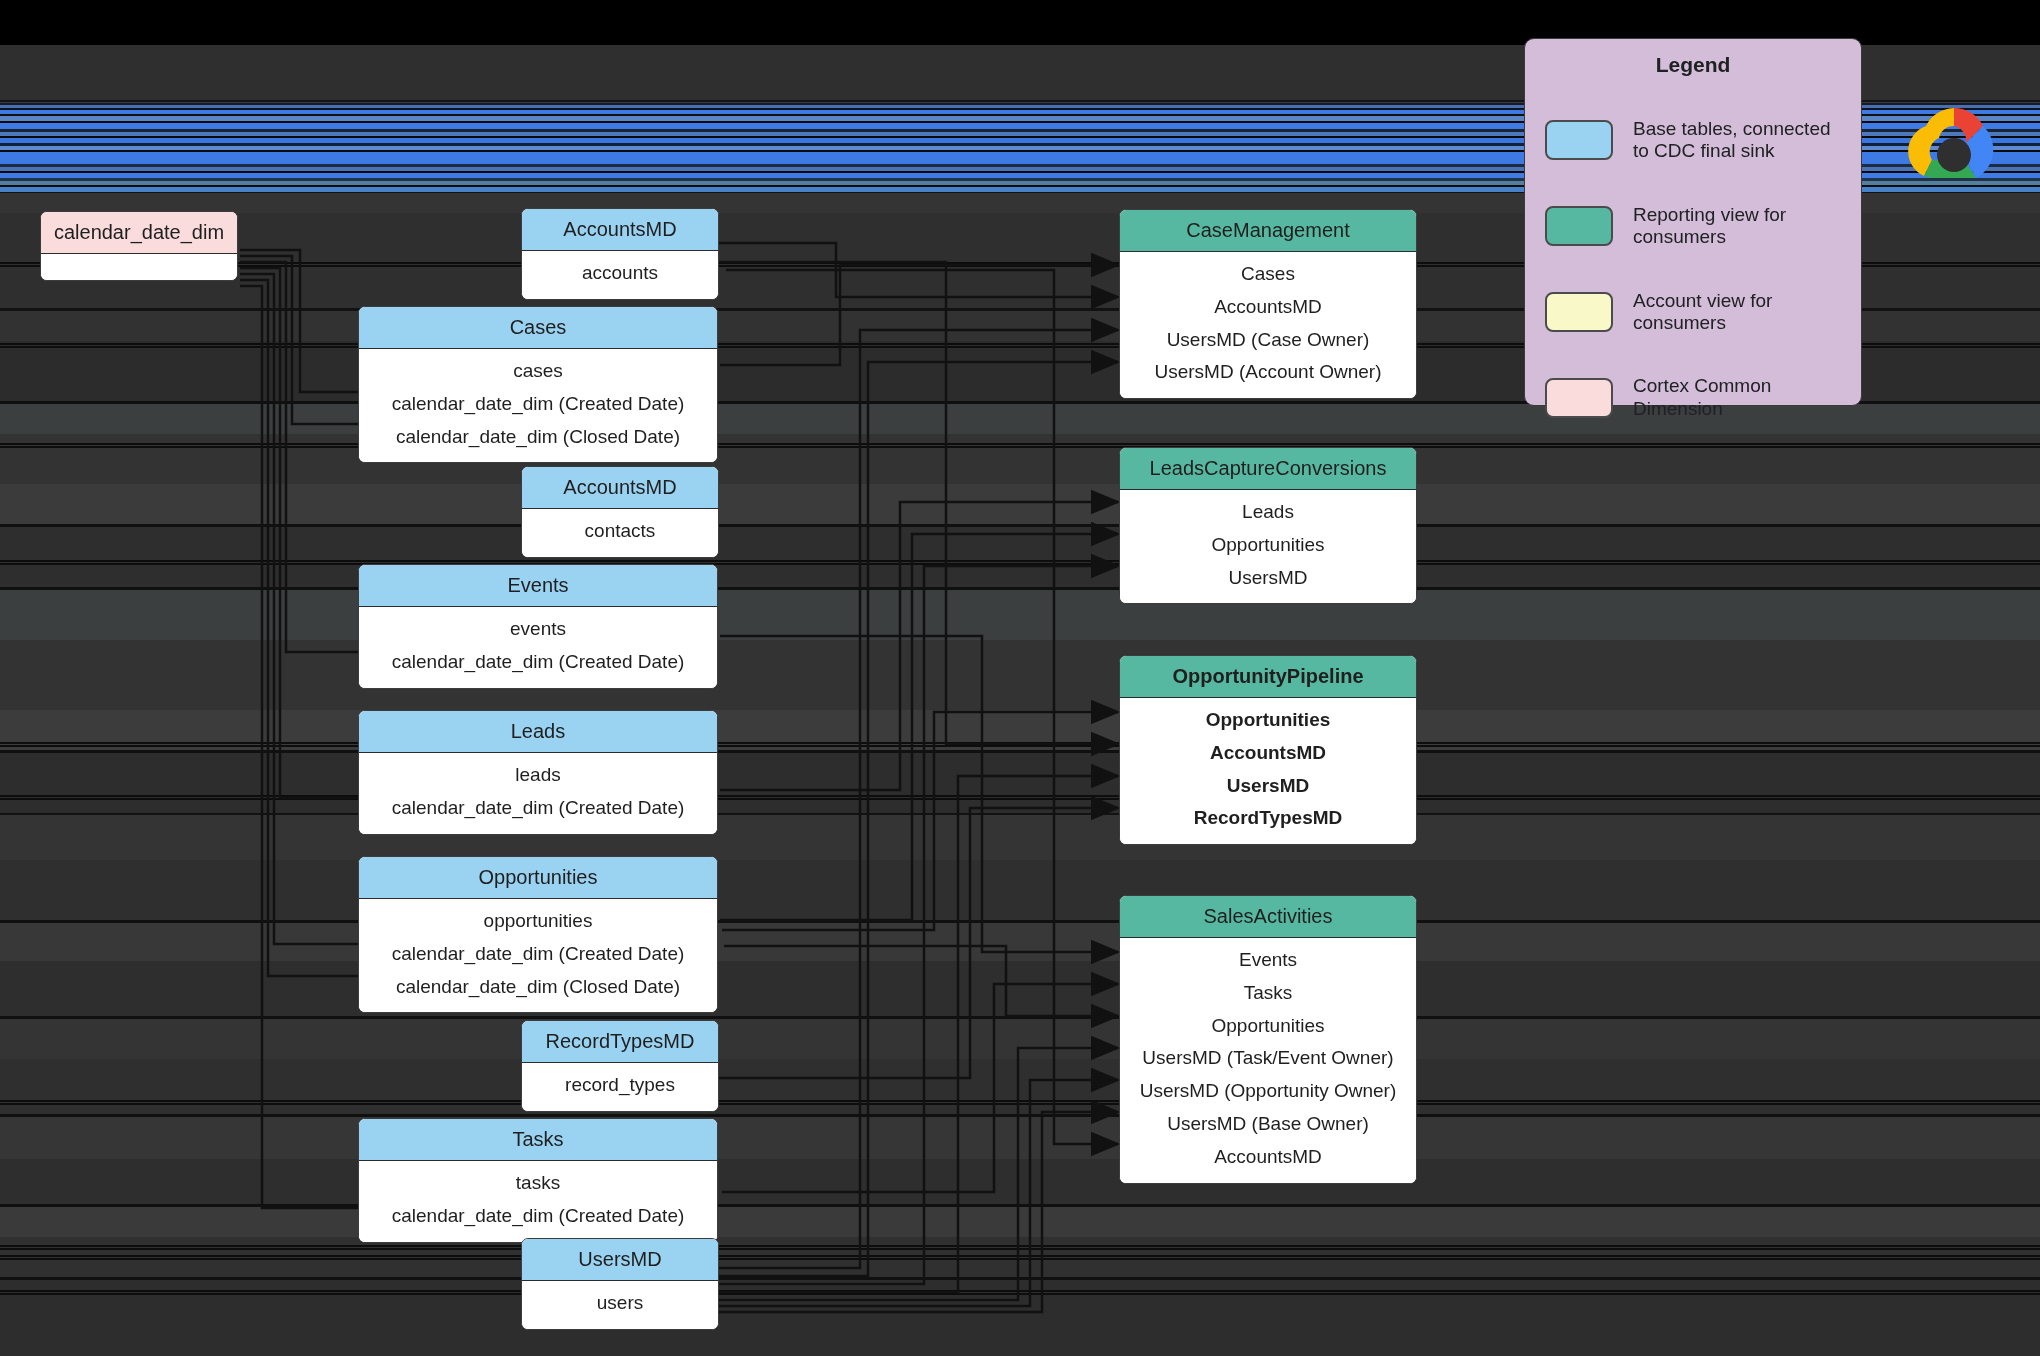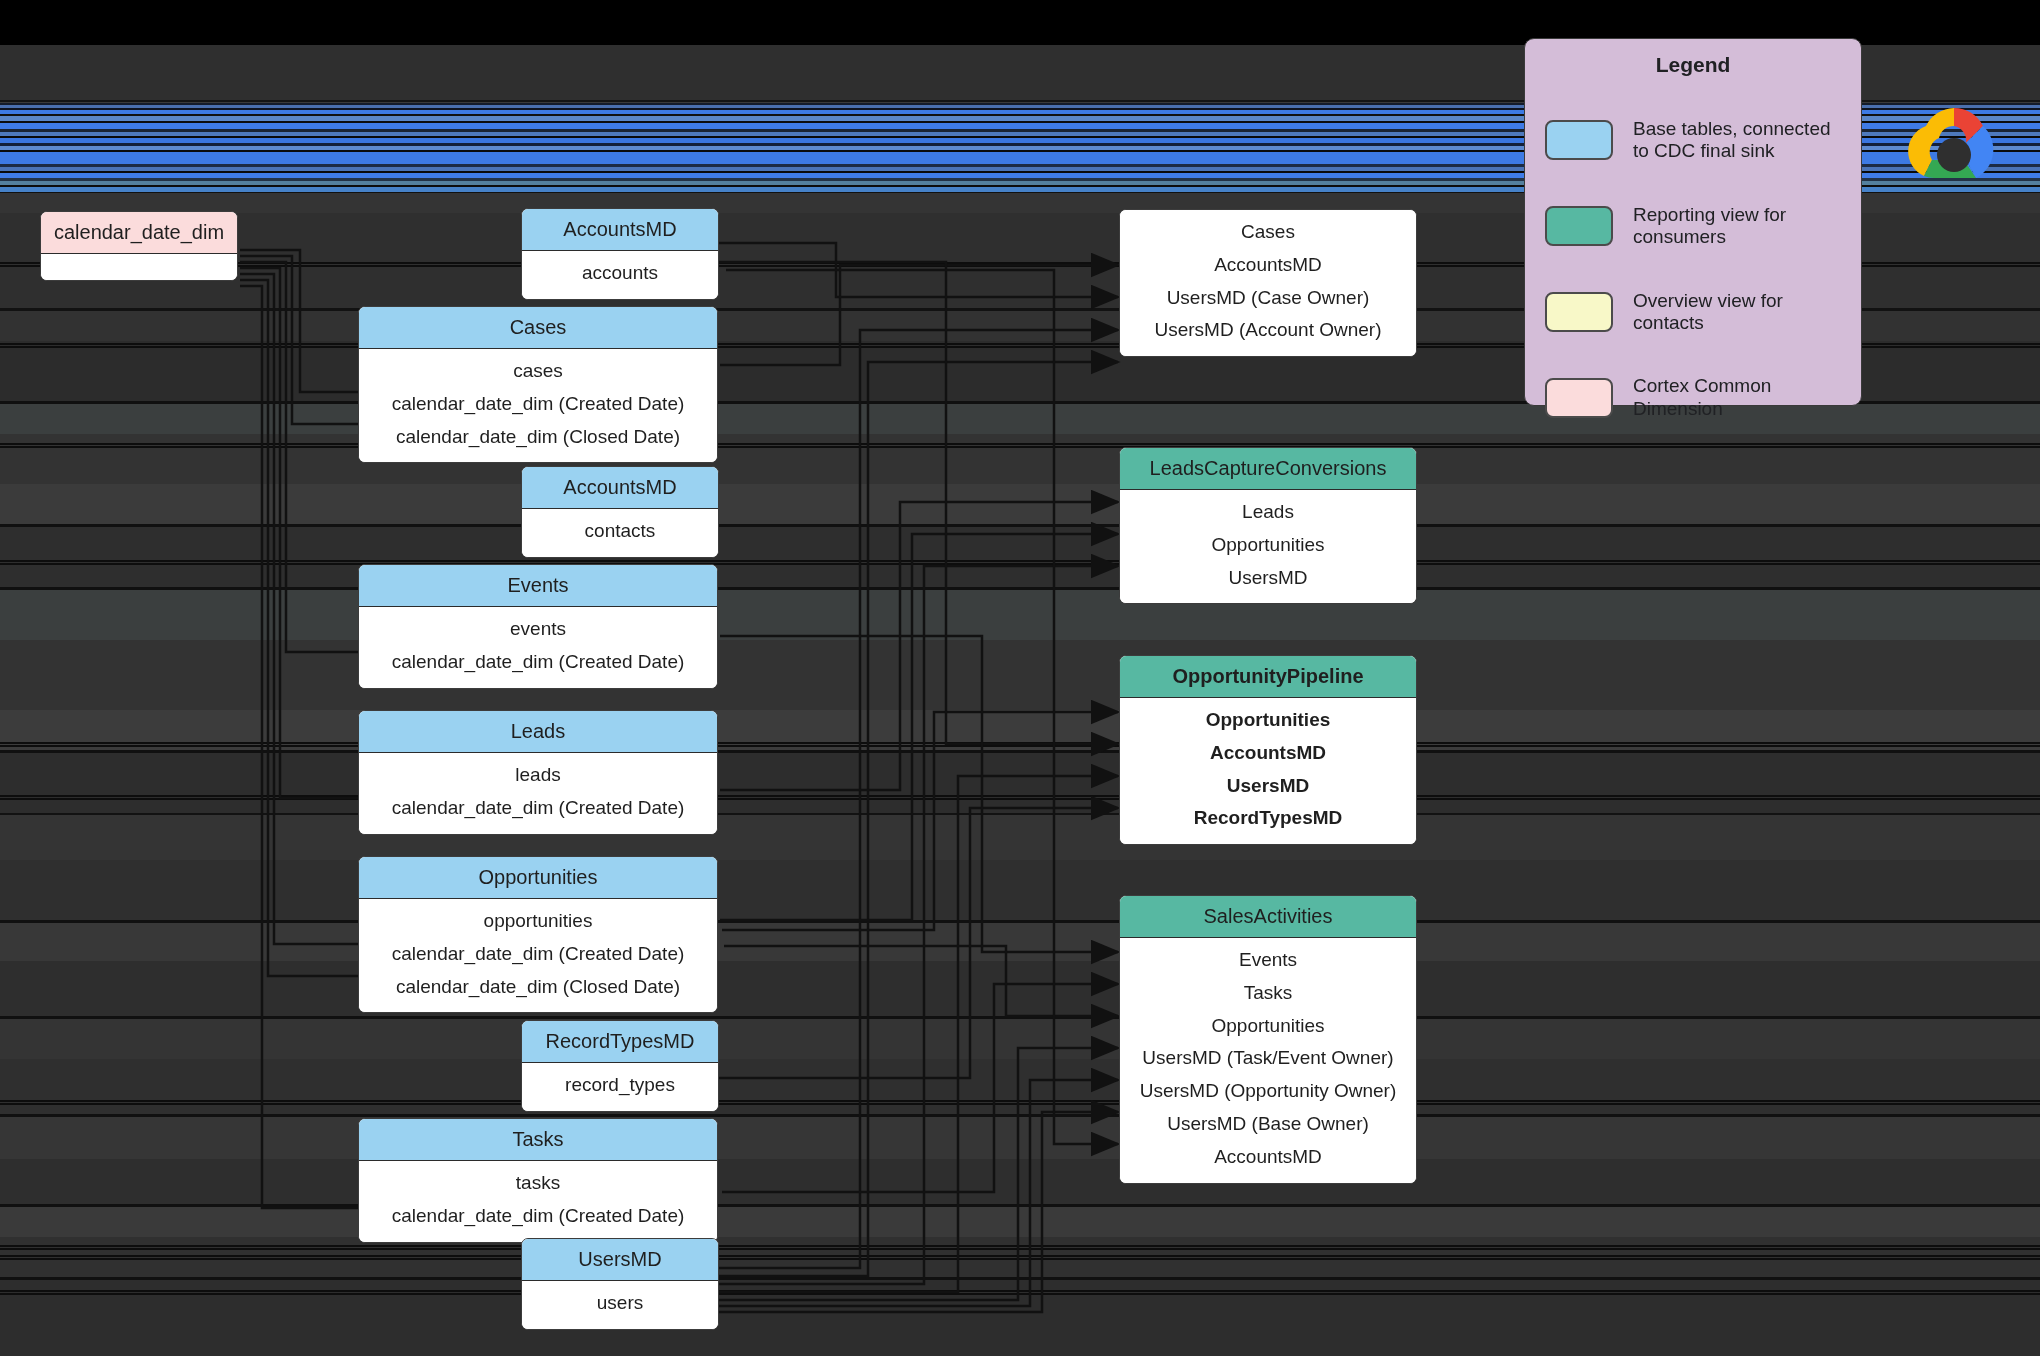--- a/index.html
+++ b/index.html
@@ -273,20 +273,21 @@
           <div class="row">calendar_date_dim (Created Date)</div>
         </div>
       </div>
       <div class="node blue" style="left: 521px; top: 1238px; width: 198px;">
         <div class="hdr">UsersMD</div>
         <div class="body">
           <div class="row">users</div>
         </div>
       </div>
       <div class="node green" style="left: 1119px; top: 209px; width: 298px;">
+        <div class="hdr">CaseManagement</div>
         <div class="body">
           <div class="row">Cases</div>
           <div class="row">AccountsMD</div>
           <div class="row">UsersMD (Case Owner)</div>
           <div class="row">UsersMD (Account Owner)</div>
         </div>
       </div>
       <div class="node green" style="left: 1119px; top: 447px; width: 298px;">
         <div class="hdr">LeadsCaptureConversions</div>
         <div class="body">
@@ -324,21 +325,21 @@
         <div class="lrow">
           <div class="swatch" style="background: rgb(154, 210, 241);"></div>
           <div class="ltext">Base tables, connected to CDC final sink</div>
         </div>
         <div class="lrow">
           <div class="swatch" style="background: rgb(87, 184, 162);"></div>
           <div class="ltext">Reporting view for consumers</div>
         </div>
         <div class="lrow">
           <div class="swatch" style="background: rgb(248, 248, 200);"></div>
-          <div class="ltext">Overview view for contacts</div>
+          <div class="ltext">Account view for consumers</div>
         </div>
         <div class="lrow">
           <div class="swatch" style="background: rgb(251, 220, 220);"></div>
           <div class="ltext">Cortex Common Dimension</div>
         </div>
       </div>
   </div>
 
   <svg id="gclogo" viewBox="0 0 110 95">
     <g transform="translate(4,6)">

